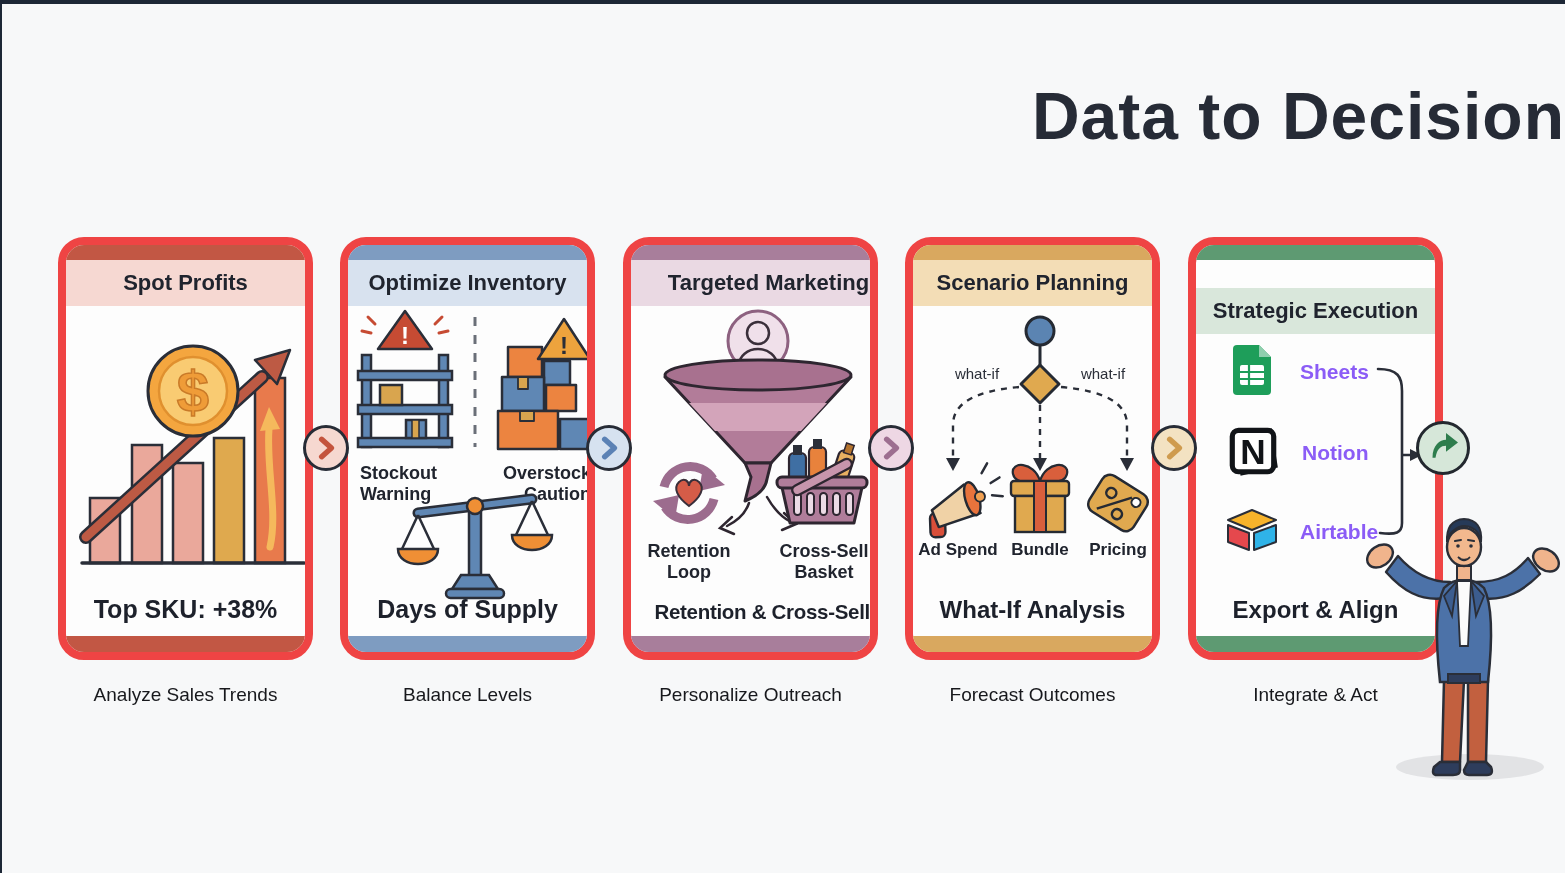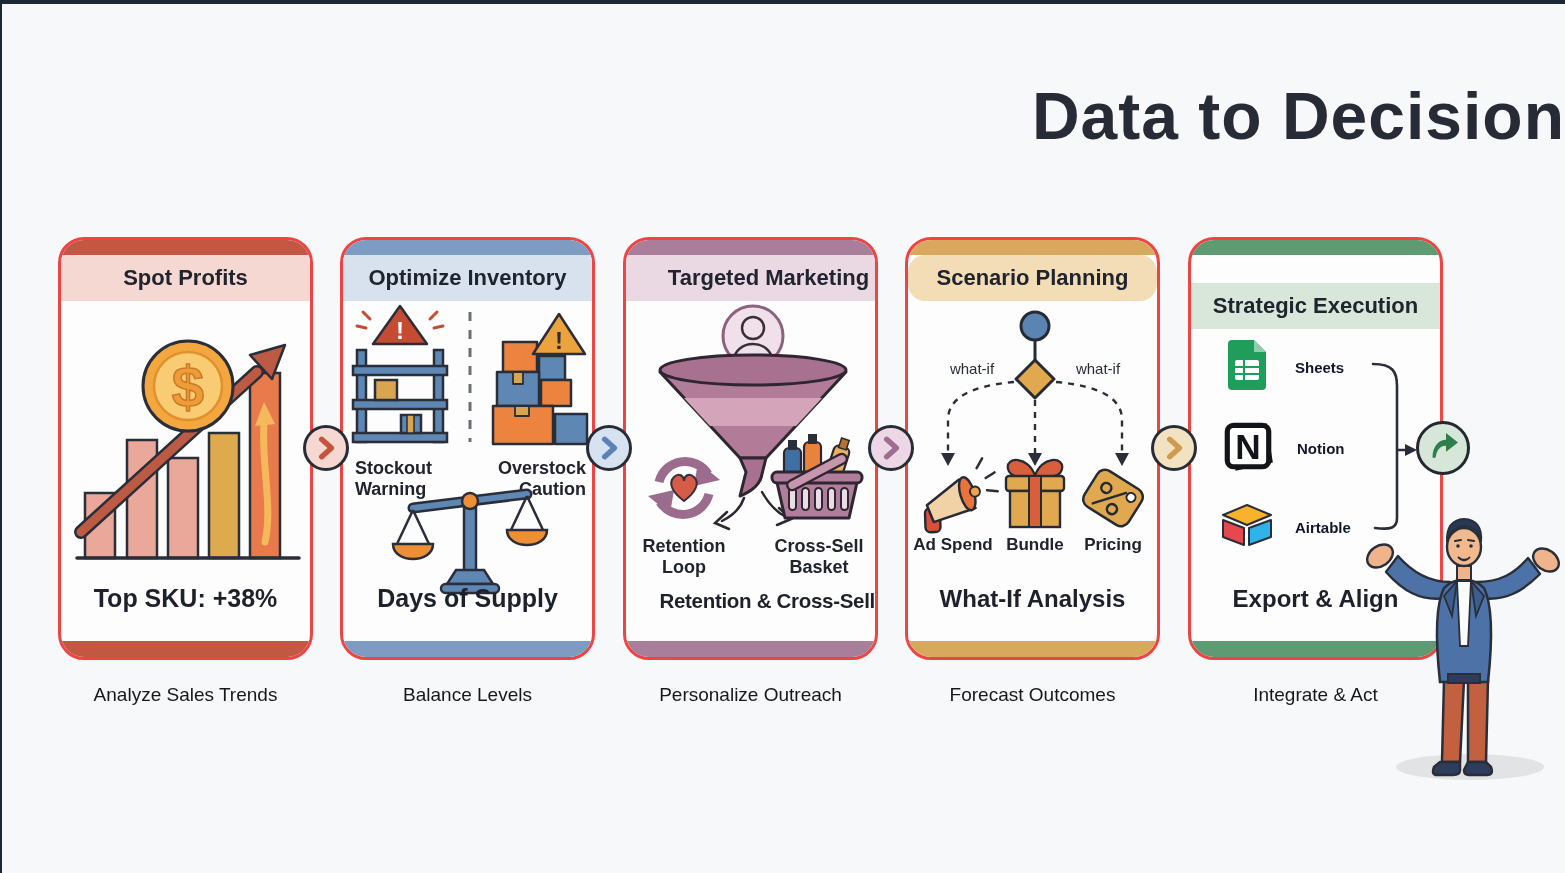--- a/index.html
+++ b/index.html
@@ -10,31 +10,31 @@
     color:#20242e;
   }
   .frame{position:absolute;inset:0;border-top:4px solid #1d2736;border-left:2px solid #1d2736;pointer-events:none;z-index:20;}
   .title{
     position:absolute;top:78px;left:0;width:100%;margin:0;text-align:right;
     font-size:66px;font-weight:bold;letter-spacing:1px;color:#262b36;
   }
   
   .card{
     position:absolute;top:237px;width:255px;height:423px;
-    background:#fdfdfd;border:3px solid #ef4444;border-radius:26px;
+    background:#fdfdfd;border:8px solid #ef4444;border-radius:26px;
     box-sizing:border-box;overflow:hidden;z-index:2;
   }
   .card1{left:58px}.card2{left:340px}.card3{left:623px}.card4{left:905px}.card5{left:1188px}
   .card-top{height:15px;}
   .card-header{height:46px;display:flex;align-items:center;justify-content:center;}
   .card-title{margin:0;font-size:22px;font-weight:bold;color:#20242e;}
   .card-illustration{position:absolute;top:62px;left:0;width:100%;}
   .card-illustration svg{display:block;}
   .card-metric{
-    position:absolute;left:0;right:0;bottom:44px;text-align:center;
+    position:absolute;left:0;right:0;bottom:28px;text-align:center;
     font-size:25px;font-weight:bold;color:#1d212b;
   }
   .card3 .card-metric{font-size:20.5px;letter-spacing:-0.3px;text-align:right;}
   .card4 .card-metric,.card5 .card-metric{font-size:24px;text-align:center;}
   .card-bottom{position:absolute;left:0;right:0;bottom:0;height:16px;}
   
   .connector{
     position:absolute;top:425px;width:46px;height:46px;border-radius:50%;
     border:3px solid #272c36;box-sizing:border-box;
     display:flex;align-items:center;justify-content:center;z-index:5;
@@ -46,21 +46,21 @@
     display:flex;align-items:center;justify-content:center;z-index:7;
   }
   
   .caption{
     position:absolute;top:684px;width:255px;text-align:center;
     font-size:19px;color:#17181c;z-index:2;
   }
   .cap1{left:58px}.cap2{left:340px}.cap3{left:623px}.cap4{left:905px}.cap5{left:1188px}
   
   .tool-row{position:absolute;left:28px;display:flex;align-items:center;gap:20px;}
-  .tool-row .tool-label{font-size:15px;font-weight:bold;color:#0f172a;}
+  .tool-row .tool-label{font-size:21px;font-weight:bold;color:#8b5cf6;}
   .row-sheets{top:97px}.row-notion{top:177px}.row-airtable{top:257px}
   .bracket-overlay{position:absolute;inset:0;pointer-events:none;}
   .presenter{position:absolute;left:1356px;top:484px;z-index:8;}
   svg text{font-family:"Liberation Sans","DejaVu Sans",sans-serif;}
 </style>
 </head>
 <body>
 
 <div class="frame"></div>
 
@@ -220,21 +220,21 @@
       <text x="193" y="250" text-anchor="middle" font-size="18" font-weight="bold" fill="#20242e">Cross-Sell</text>
       <text x="193" y="271" text-anchor="middle" font-size="18" font-weight="bold" fill="#20242e">Basket</text>
     </svg>
   </div>
   <div class="card-metric">Retention &amp; Cross-Sell</div>
   <div class="card-bottom" style="background-color: rgb(168, 126, 155);"></div>
 </section>
 
 <section class="card card4">
   <div class="card-top" style="background-color: rgb(217, 168, 95);"></div>
-  <header class="card-header" style="background-color: rgb(243, 221, 182); border-radius: 17px;">
+  <header class="card-header" style="background-color: rgb(243, 221, 182);">
     <h2 class="card-title">Scenario Planning</h2>
   </header>
   <div class="card-illustration">
     <svg width="255" height="300" viewBox="0 0 255 300">
       <circle cx="127" cy="24" r="14" fill="#5b84b2" stroke="#252a33" stroke-width="3"></circle>
       <line x1="127" y1="38" x2="127" y2="58" stroke="#252a33" stroke-width="3"></line>
       <path d="M127 58 L146 77 L127 96 L108 77 Z" fill="#e0a94f" stroke="#252a33" stroke-width="3" stroke-linejoin="round"></path>
       <text x="64" y="72" text-anchor="middle" font-size="15" fill="#2a2e38">what-if</text>
       <text x="190" y="72" text-anchor="middle" font-size="15" fill="#2a2e38">what-if</text>
       <g fill="none" stroke="#2a2e38" stroke-width="2.4" stroke-dasharray="6 6">

